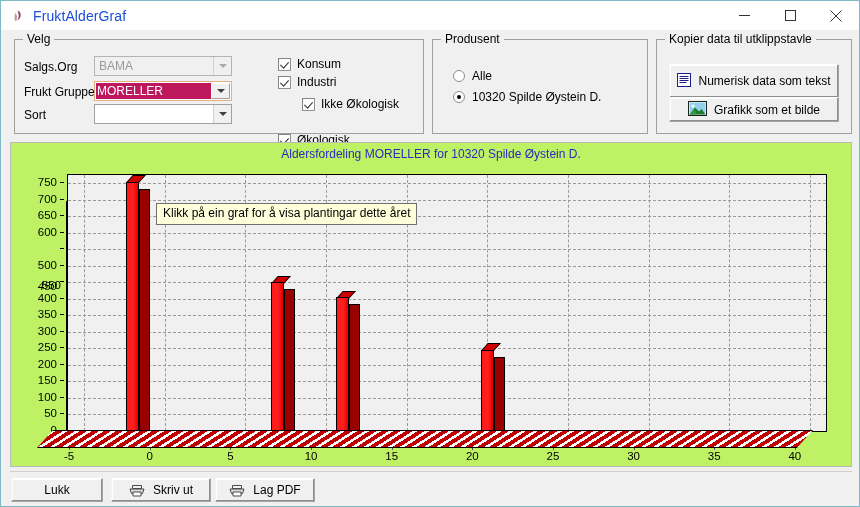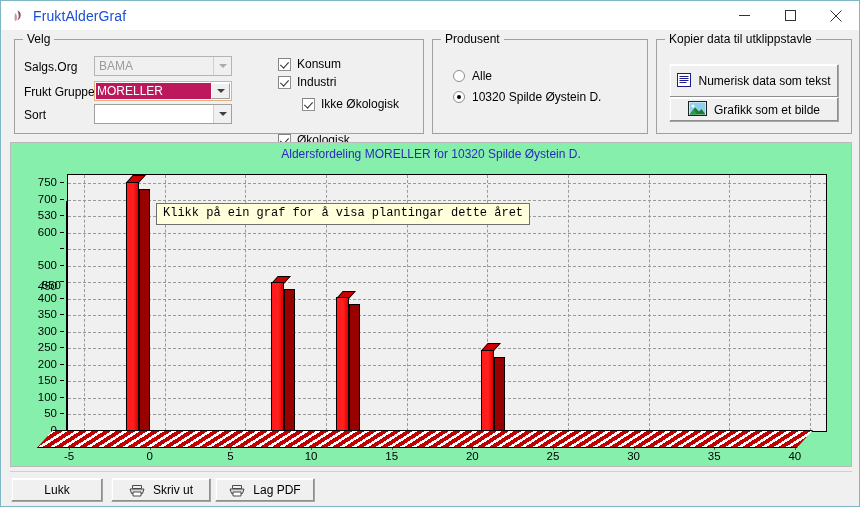--- a/index.html
+++ b/index.html
@@ -200,42 +200,41 @@
     justify-content: center;
     font-size: 12px;
     gap: 7px;
   }
 
   
   #chartpanel {
     position: absolute;
     left: 9px; top: 141px;
     width: 842px; height: 325px;
-    background: #86efac;
+    background: #bef264;
     border: 1px solid #b9b9b9;
     box-sizing: border-box;
   }
   #chart-title {
     position: absolute;
     top: 4px; left: 0; right: 0;
     text-align: center;
     font-size: 12px;
     color: #2b2bbb;
     font-weight: 400;
   }
   
   #plot {
     position: absolute;
     left: 56px; top: 31px;
     width: 760px; height: 258px;
     background: #f0f0f0;
     border: 1px solid #000000;
     box-sizing: border-box;
     overflow: visible;
-    font-family: Liberation Mono, monospace;
   }
   .gridline-h {
     position: absolute;
     left: 0; right: 0;
     height: 0;
     border-top: 1px dashed #9a9a9a;
   }
   .gridline-v {
     position: absolute;
     top: 0; bottom: 0;
@@ -475,21 +474,21 @@
         <div class="ylabel" style="top: 154.871px; width: 34px; left: 12px;">400</div>
         <div class="ytick" style="left: 49px; top: 154.871px;"></div>
         <div class="ylabel" style="top: 143px; width: 34px; left: 12px; font-style: italic;">450</div>
         <div class="ytick" style="left: 49px; top: 138.355px;"></div>
         <div class="ylabel" style="top: 121.839px; width: 34px; left: 12px;">500</div>
         <div class="ytick" style="left: 49px; top: 121.839px;"></div>
         <div class="ylabel" style="top: 105.323px; width: 34px; left: 16px; margin-top: 37px;">550</div>
         <div class="ytick" style="left: 49px; top: 105.323px;"></div>
         <div class="ylabel" style="top: 88.8065px; width: 34px; left: 12px;">600</div>
         <div class="ytick" style="left: 49px; top: 88.8065px;"></div>
-        <div class="ylabel" style="top: 72.2903px; width: 34px; left: 12px;">530</div>
+        <div class="ylabel" style="top: 72.2903px; width: 34px; left: 12px;">650</div>
         <div class="ytick" style="left: 49px; top: 72.2903px;"></div>
         <div class="ylabel" style="top: 55.7742px; width: 34px; left: 12px;">700</div>
         <div class="ytick" style="left: 49px; top: 55.7742px;"></div>
         <div class="ylabel" style="top: 39.2581px; width: 34px; left: 12px;">750</div>
         <div class="ytick" style="left: 49px; top: 39.2581px;"></div>
       </div>
     <div id="xaxis">
         <div class="xlabel" style="left: 58.1277px; top: 307px;">-5</div>
         <div class="xtick" style="left: 58.1277px; top: 303px; height: 4px;"></div>
         <div class="xlabel" style="left: 138.766px; top: 307px;">0</div>

